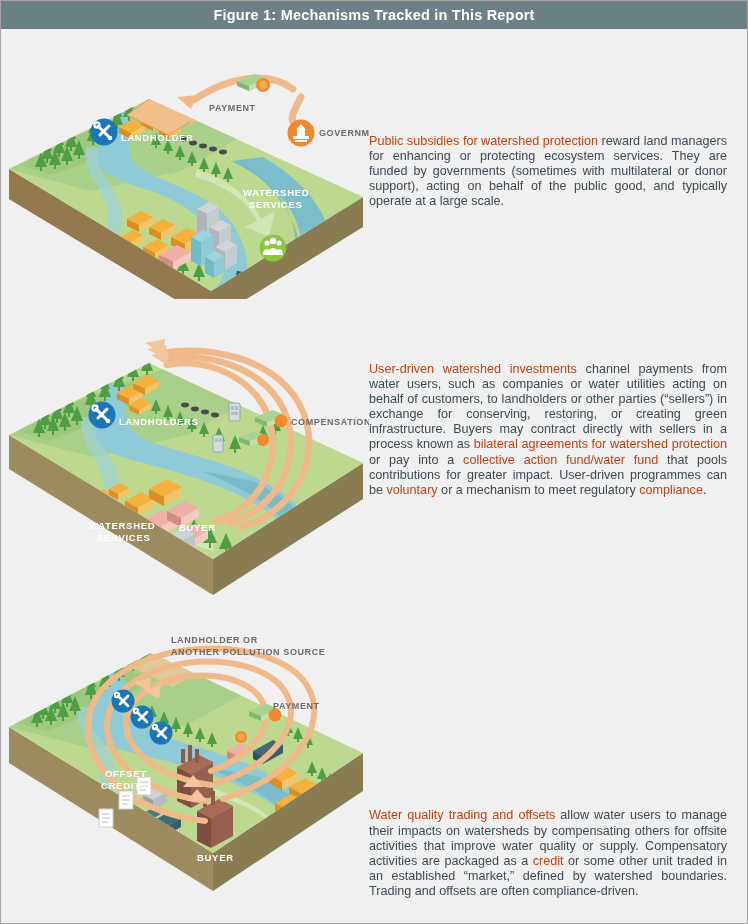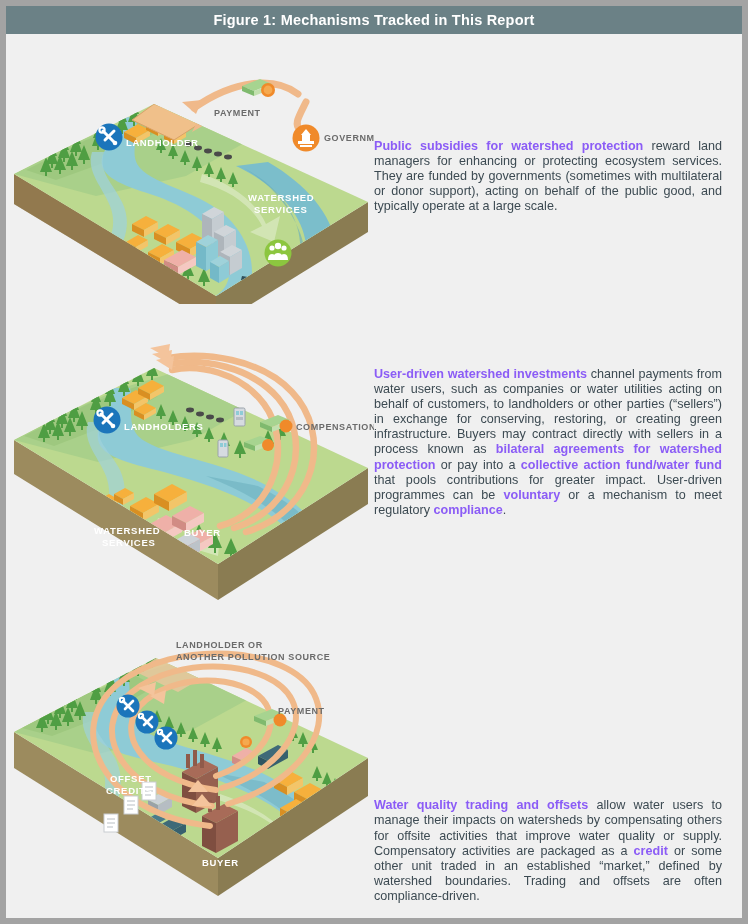--- a/index.html
+++ b/index.html
@@ -1,38 +1,38 @@
 <!DOCTYPE html>
 <html><head>
 <meta charset="utf-8">
 <style>
   html,body{margin:0;padding:0;background:#ffffff;}
   body{font-family:"Liberation Sans",sans-serif;}
   #figure{
     width:748px;height:924px;box-sizing:border-box;
-    background:#f0f0f0;border:6px solid #a3a3a3;
+    background:#f0f0f0;border:1px solid #a3a3a3;
     position:relative;overflow:hidden;
   }
   #fig-header{
     height:28px;background:#6b8186;
     display:flex;align-items:center;justify-content:center;
   }
   #fig-header .t{
     color:#ffffff;font-weight:bold;font-size:14.5px;letter-spacing:.2px;
   }
   .row{
     position:relative;display:flex;align-items:flex-start;
   }
   .illu{flex:0 0 368px;position:relative;}
   .illu svg{display:block;}
   .copy{
     flex:1 1 auto;color:#3c4a52;font-size:12.6px;line-height:15.1px;
     text-align:justify;padding-right:20px;
   }
-  .copy b{color:#8b5cf6;font-weight:bold;}
+  .copy b{color:#c2410c;font-weight:normal;}
   
   #r1 .copy{padding-top:93px;}
   #r2 .copy{padding-top:55px;}
   #r3 .copy{padding-top:95px;}
   #r1{padding-top:12px;}
   #r2{padding-top:8px;}
   #r3{padding-top:2px;align-items:flex-end;}
   .lbl{font-family:"Liberation Sans",sans-serif;font-weight:bold;}
 </style>
 </head>

